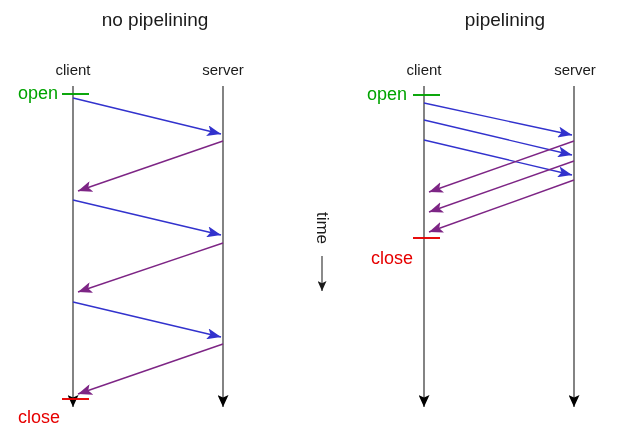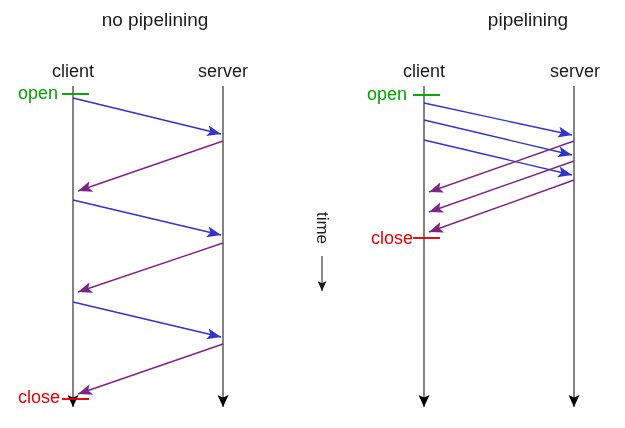--- a/index.html
+++ b/index.html
@@ -17,26 +17,26 @@
   .msg.response{stroke:var(--response);}
   .tick-open{stroke:var(--open);stroke-width:1.9;}
   .tick-close{stroke:var(--close);stroke-width:1.9;}
   .timeline{stroke:#2b2b2b;stroke-width:1.1;fill:none;}
   .mh-req{fill:var(--request);}
   .mh-resp{fill:var(--response);}
   .mh-end{fill:var(--endpoint);}
   .mh-time{fill:#1a1a1a;}
   .lbl{position:absolute;white-space:nowrap;color:var(--text);line-height:1;}
   .title{font-size:19px;transform:translateX(-50%);}
-  .role{font-size:18px;transform:translateX(-50%);}
+  .role{font-size:15px;transform:translateX(-50%);}
   .endlab{font-size:18px;transform:translate(-100%,-50%);text-align:right;}
   .open-col{color:var(--open);}
-  .close-col{color:var(--close);}
+  .close-col{color:var(--close);margin-top:20px;}
   .ttl-left{left:155px;top:10px;}
-  .ttl-right{left:505px;top:10px;margin-left:23px;}
+  .ttl-right{left:505px;top:10px;}
   .cl-left{left:73px;top:62px;}
   .sv-left{left:223px;top:62px;}
   .cl-right{left:424px;top:62px;}
   .sv-right{left:575px;top:62px;}
   .open-l{left:58px;top:93px;}
   .close-l{left:60px;top:397px;}
   .open-r{left:407px;top:94px;}
   .close-r{left:413px;top:238px;}
   .time-lbl{left:322px;top:228px;font-size:17px;transform:translate(-50%,-50%) rotate(90deg);}
 </style>

